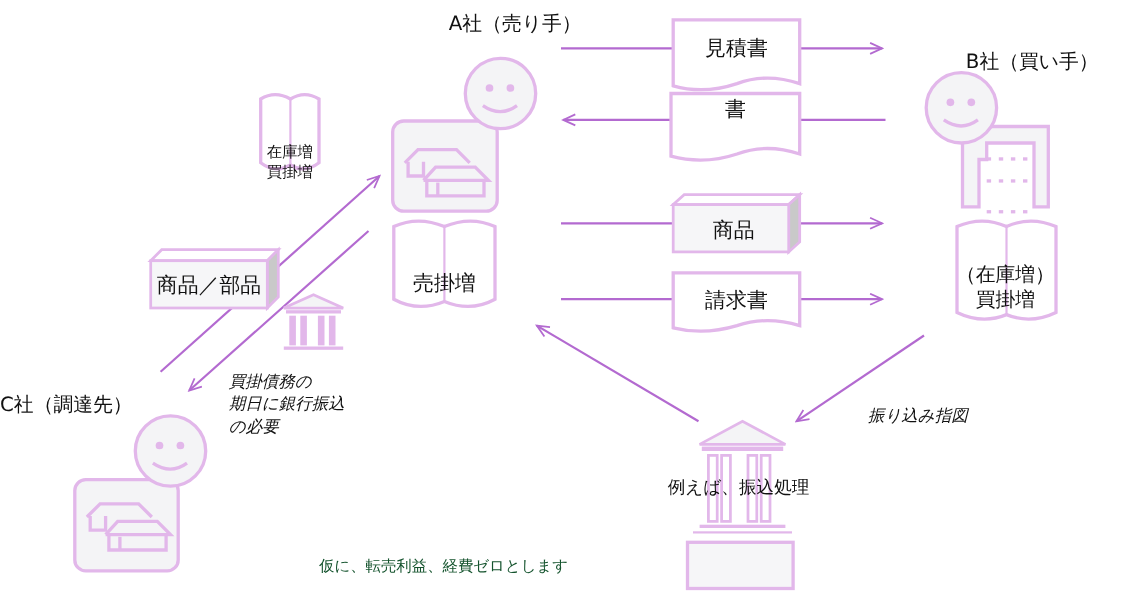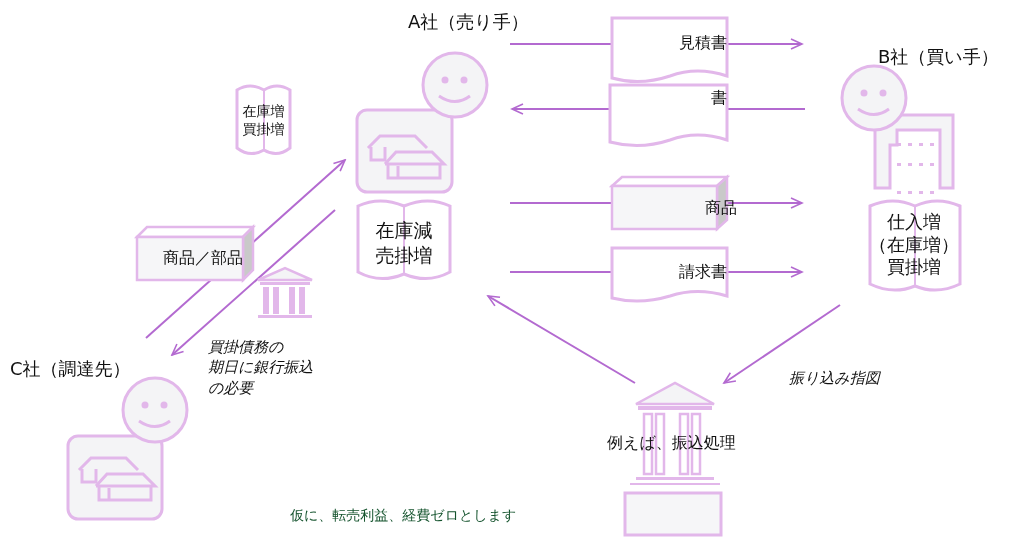--- a/index.html
+++ b/index.html
@@ -1,22 +1,22 @@
 <!DOCTYPE html>
 <html><head>
 <meta charset="utf-8">
 <style>
   html, body { margin:0; padding:0; background:#ffffff; }
   body { width:1024px; height:539px; position:relative; overflow:hidden;
          font-family:"DejaVu Sans", "Liberation Sans", sans-serif; color:#111; }
   .lbl { position:absolute; font-size:17px; white-space:nowrap; line-height:1.2; }
   .small { font-size:15px; line-height:1.35; }
   svg.canvas { position:absolute; left:0; top:0; }
-  .doc-text { position:absolute; font-size:16px; text-align:right; line-height:1.25; }
-  .book-text { position:absolute; text-align:center; line-height:1.3; }
+  .doc-text { position:absolute; font-size:19px; text-align:center; line-height:1.25; }
+  .book-text { position:absolute; text-align:center; line-height:1.3;margin-top:28px; }
 </style>
 </head>
 <body>
 
 <svg class="canvas" width="1024" height="539" viewBox="0 0 1024 539">
   <defs>
     <marker id="arr" markerWidth="14" markerHeight="12" refX="12" refY="6" orient="auto" markerUnits="userSpaceOnUse">
       <path d="M1,1 L12,6 L1,11" fill="none" stroke="#b36ad0" stroke-width="1.6"></path>
     </marker>
   </defs>
@@ -149,40 +149,38 @@
     <rect x="692" y="414" width="8" height="60" fill="none" stroke="#e2b7ea" stroke-width="2.5"></rect>
     <rect x="636" y="477" width="78" height="3" fill="#e2b7ea"></rect>
     <rect x="630" y="483" width="90" height="2" fill="#e2b7ea"></rect>
   </g>
 
   <rect x="625" y="493" width="96" height="42" fill="#f6f6f8" stroke="#e2b7ea" stroke-width="3"></rect>
 </svg>
 
 <div class="lbl" style="left:370px;top:11px;font-size:18px;margin-left:38px;">A社（売り手）</div>
 <div class="lbl" style="left:878px;top:14px;font-size:18px;margin-top:32px;">B社（買い手）</div>
-<div class="lbl" style="left:10px;top:358px;font-size:18px;">C社（調達先）</div>
+<div class="lbl" style="left:0;top:358px;font-size:18px;">C社（調達先）</div>
 
 <div class="doc-text" style="left:612px;top:33px;width:115px;">見積書</div>
 <div class="doc-text" style="left:610px;top:88px;width:117px;">
   <div>書</div>
 </div>
-<div class="doc-text" style="left:612px;top:198px;width:100px;padding-left:25px;">商品</div>
+<div class="doc-text" style="left:592px;top:198px;width:100px;padding-left:25px;">商品</div>
 <div class="doc-text" style="left:612px;top:262px;width:115px;">請求書</div>
 <div class="doc-text" style="left:137px;top:248px;width:106px;">商品／部品</div>
 
 <div class="book-text" style="left:237px;top:102px;width:53px;font-size:14px;">
   <div>在庫増</div>
   <div>買掛増</div>
 </div>
 <div class="book-text" style="left:358px;top:218px;width:92px;font-size:19px;">
-  <div>在庫減</div>
   <div>売掛増</div>
 </div>
 <div class="book-text" style="left:858px;top:211px;width:112px;font-size:18px;line-height:1.25;">
-  <div>仕入増</div>
   <div>（在庫増）</div>
   <div>買掛増</div>
 </div>
 
 <div class="lbl small" style="left:208px;top:337px;font-style:italic;">
   <div>買掛債務の</div>
   <div>期日に銀行振込</div>
   <div>の必要</div>
 </div>
 <div class="lbl" style="left:789px;top:369px;font-size:15px;font-style:italic;">振り込み指図</div>

